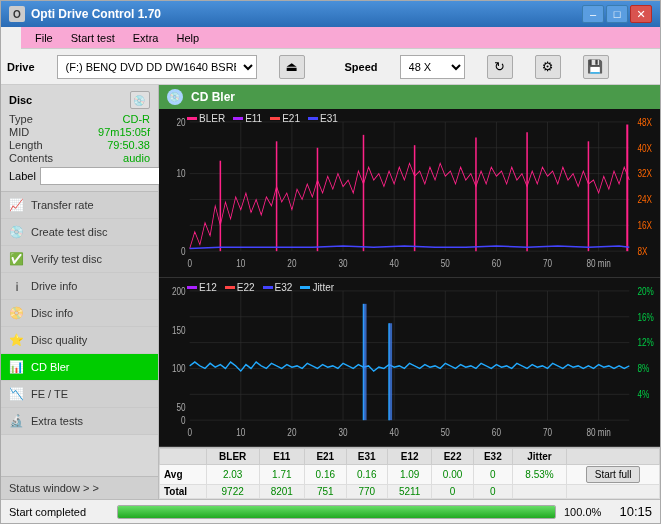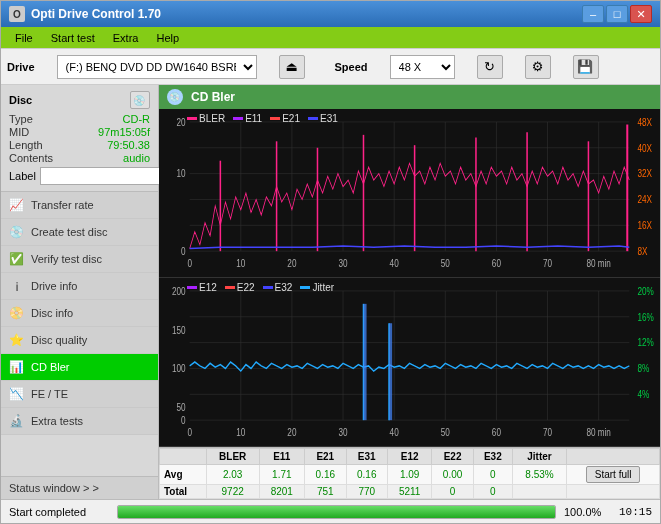--- a/index.html
+++ b/index.html
@@ -60,27 +60,28 @@
       cursor: pointer;
       display: flex;
       align-items: center;
       justify-content: center;
       font-size: 11px;
       color: white;
     }
     .title-btn.close { background: #d9534f; border-color: #b52b27; }
     
     .menu-bar {
-      background: #84cc16;
+      background: #f9a8d4;
       border-bottom: 1px solid #ccc;
       padding: 2px 6px;
       display: flex;
       gap: 2px;
       height: 22px;
       align-items: center;
+      margin-left: 20px;
     }
     .menu-item {
       padding: 2px 8px;
       cursor: pointer;
       border-radius: 2px;
       font-size: 11px;
     }
     
     .toolbar {
       background: #f0f0f0;
@@ -111,21 +112,21 @@
       border-radius: 2px;
       cursor: pointer;
       display: flex;
       align-items: center;
       justify-content: center;
       font-size: 13px;
     }
     .speed-label {
       font-size: 11px;
       font-weight: bold;
-      margin-left: 8px;
+      margin-left: 18px;
     }
     .speed-select {
       background: white;
       border: 1px solid #aaa;
       padding: 2px 4px;
       font-size: 11px;
       width: 65px;
       height: 24px;
     }
     
@@ -352,24 +353,23 @@
     }
     .progress-bar-fill {
       height: 100%;
       background: linear-gradient(to bottom, #66dd66, #22aa22);
     }
     .progress-text {
       font-size: 11px;
       min-width: 40px;
     }
     .time-text {
-      font-size: 11px;
+      font-size: 13px;
       min-width: 40px;
       text-align: right;
-      font-family: Liberation Mono, monospace;
     }
   </style>
 </head>
 <body>
 
 <div class="window">
 
   <div class="title-bar">
     <div class="title-bar-left">
       <div class="title-bar-icon">O</div>

